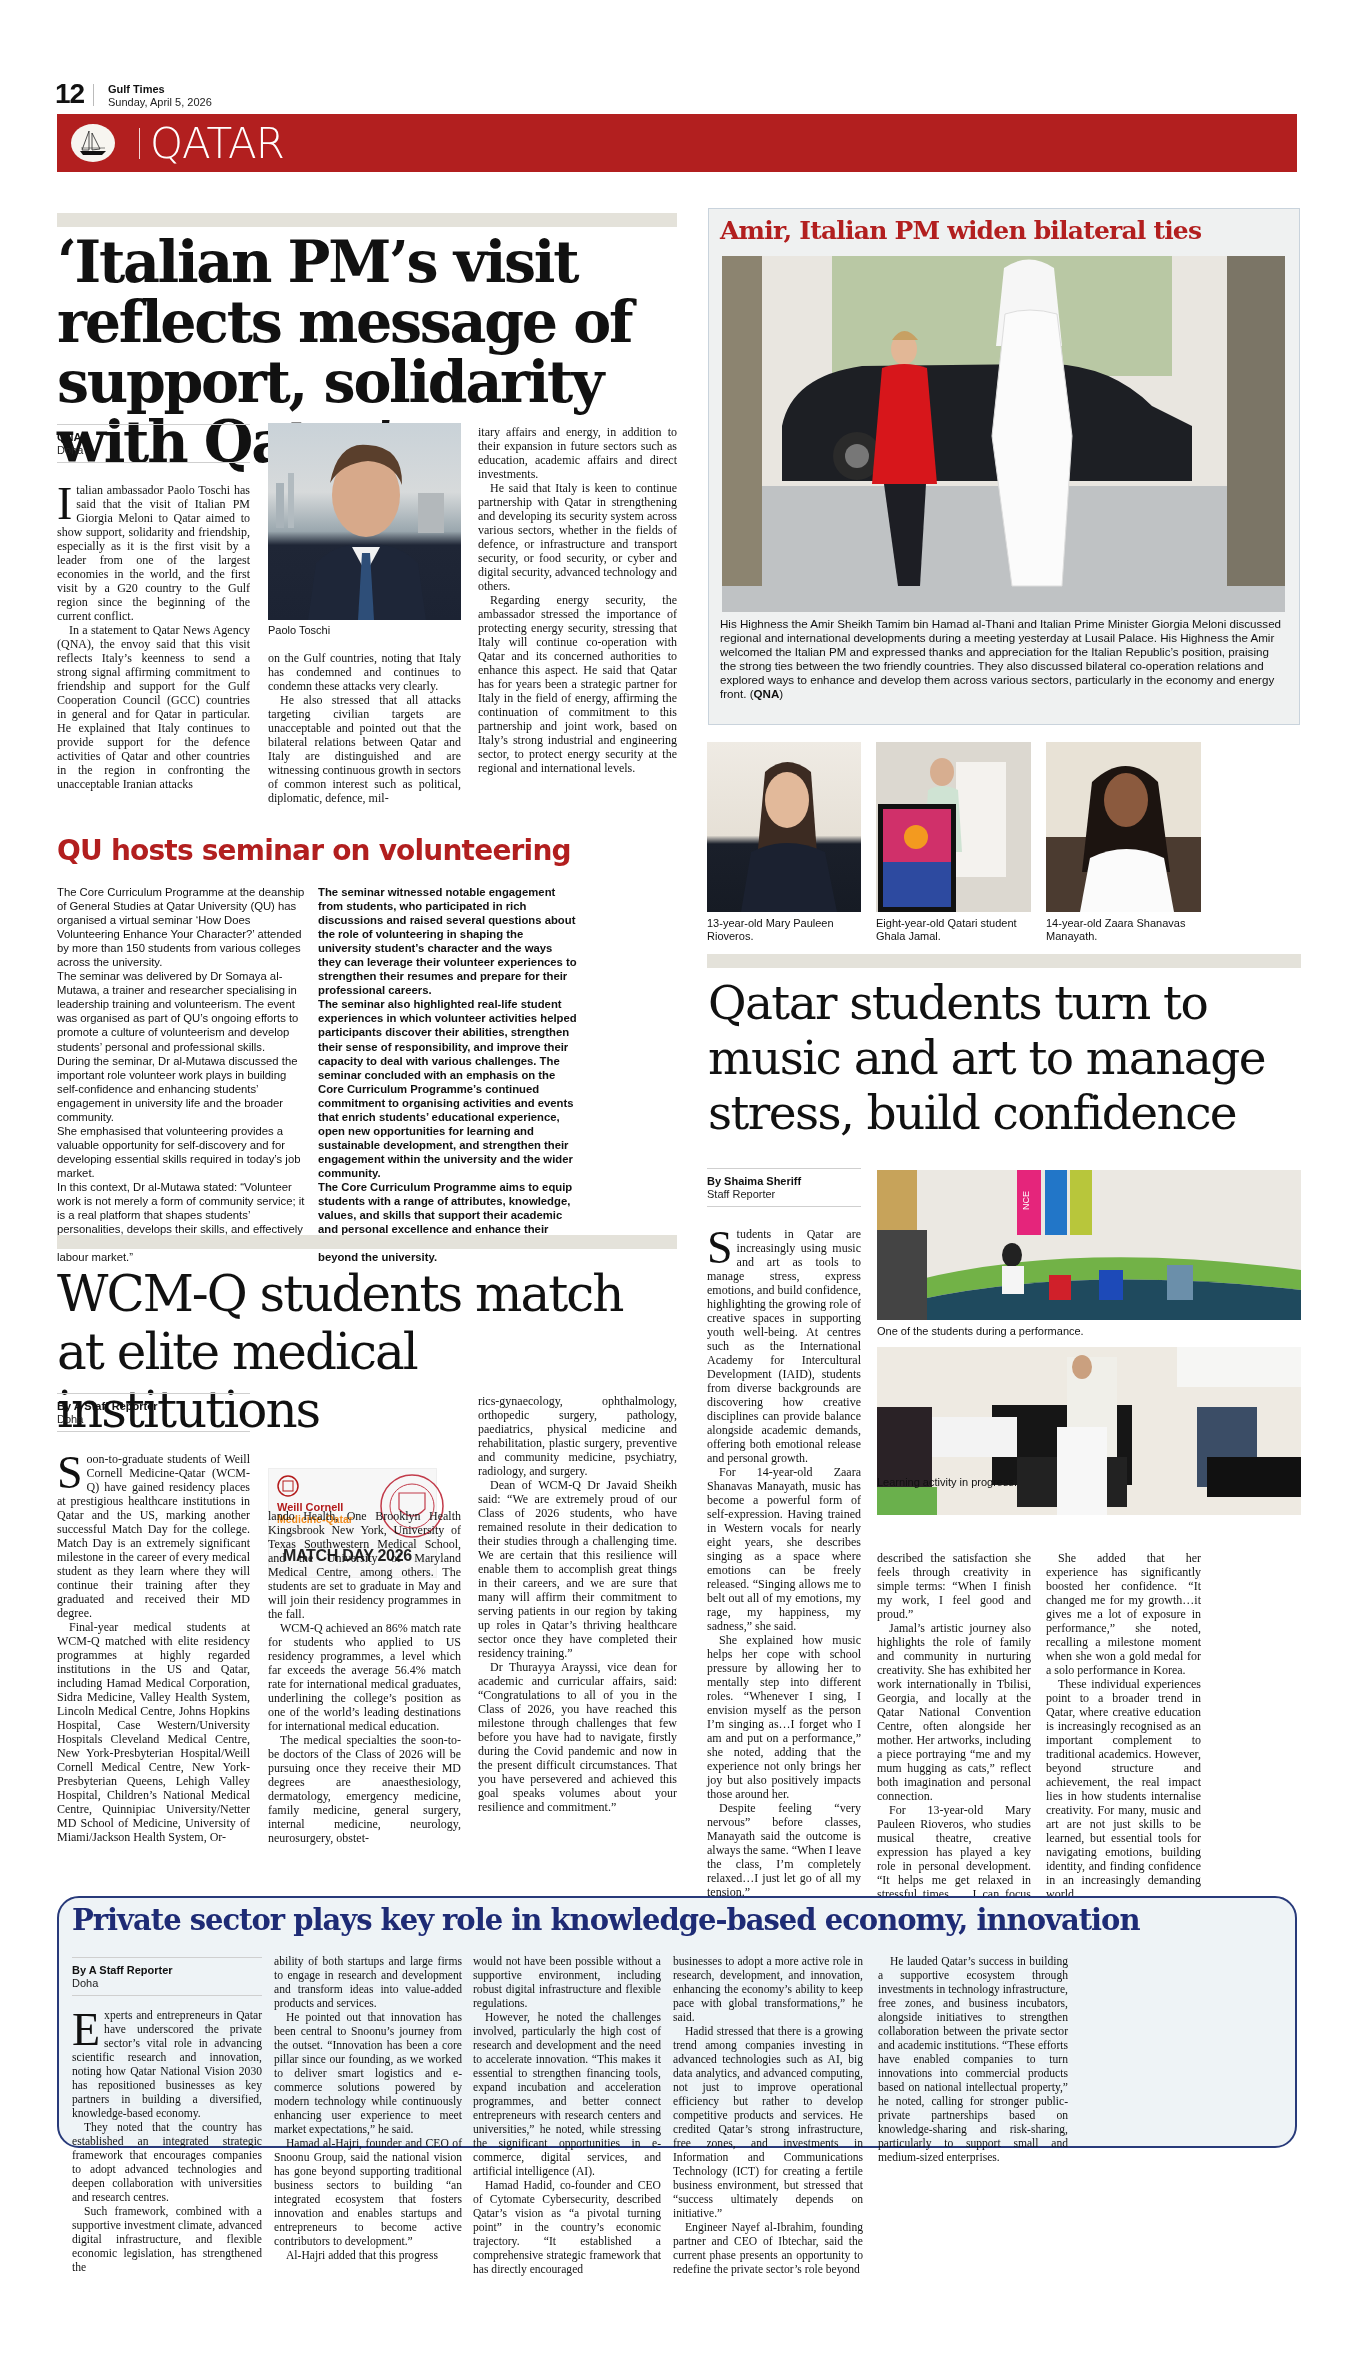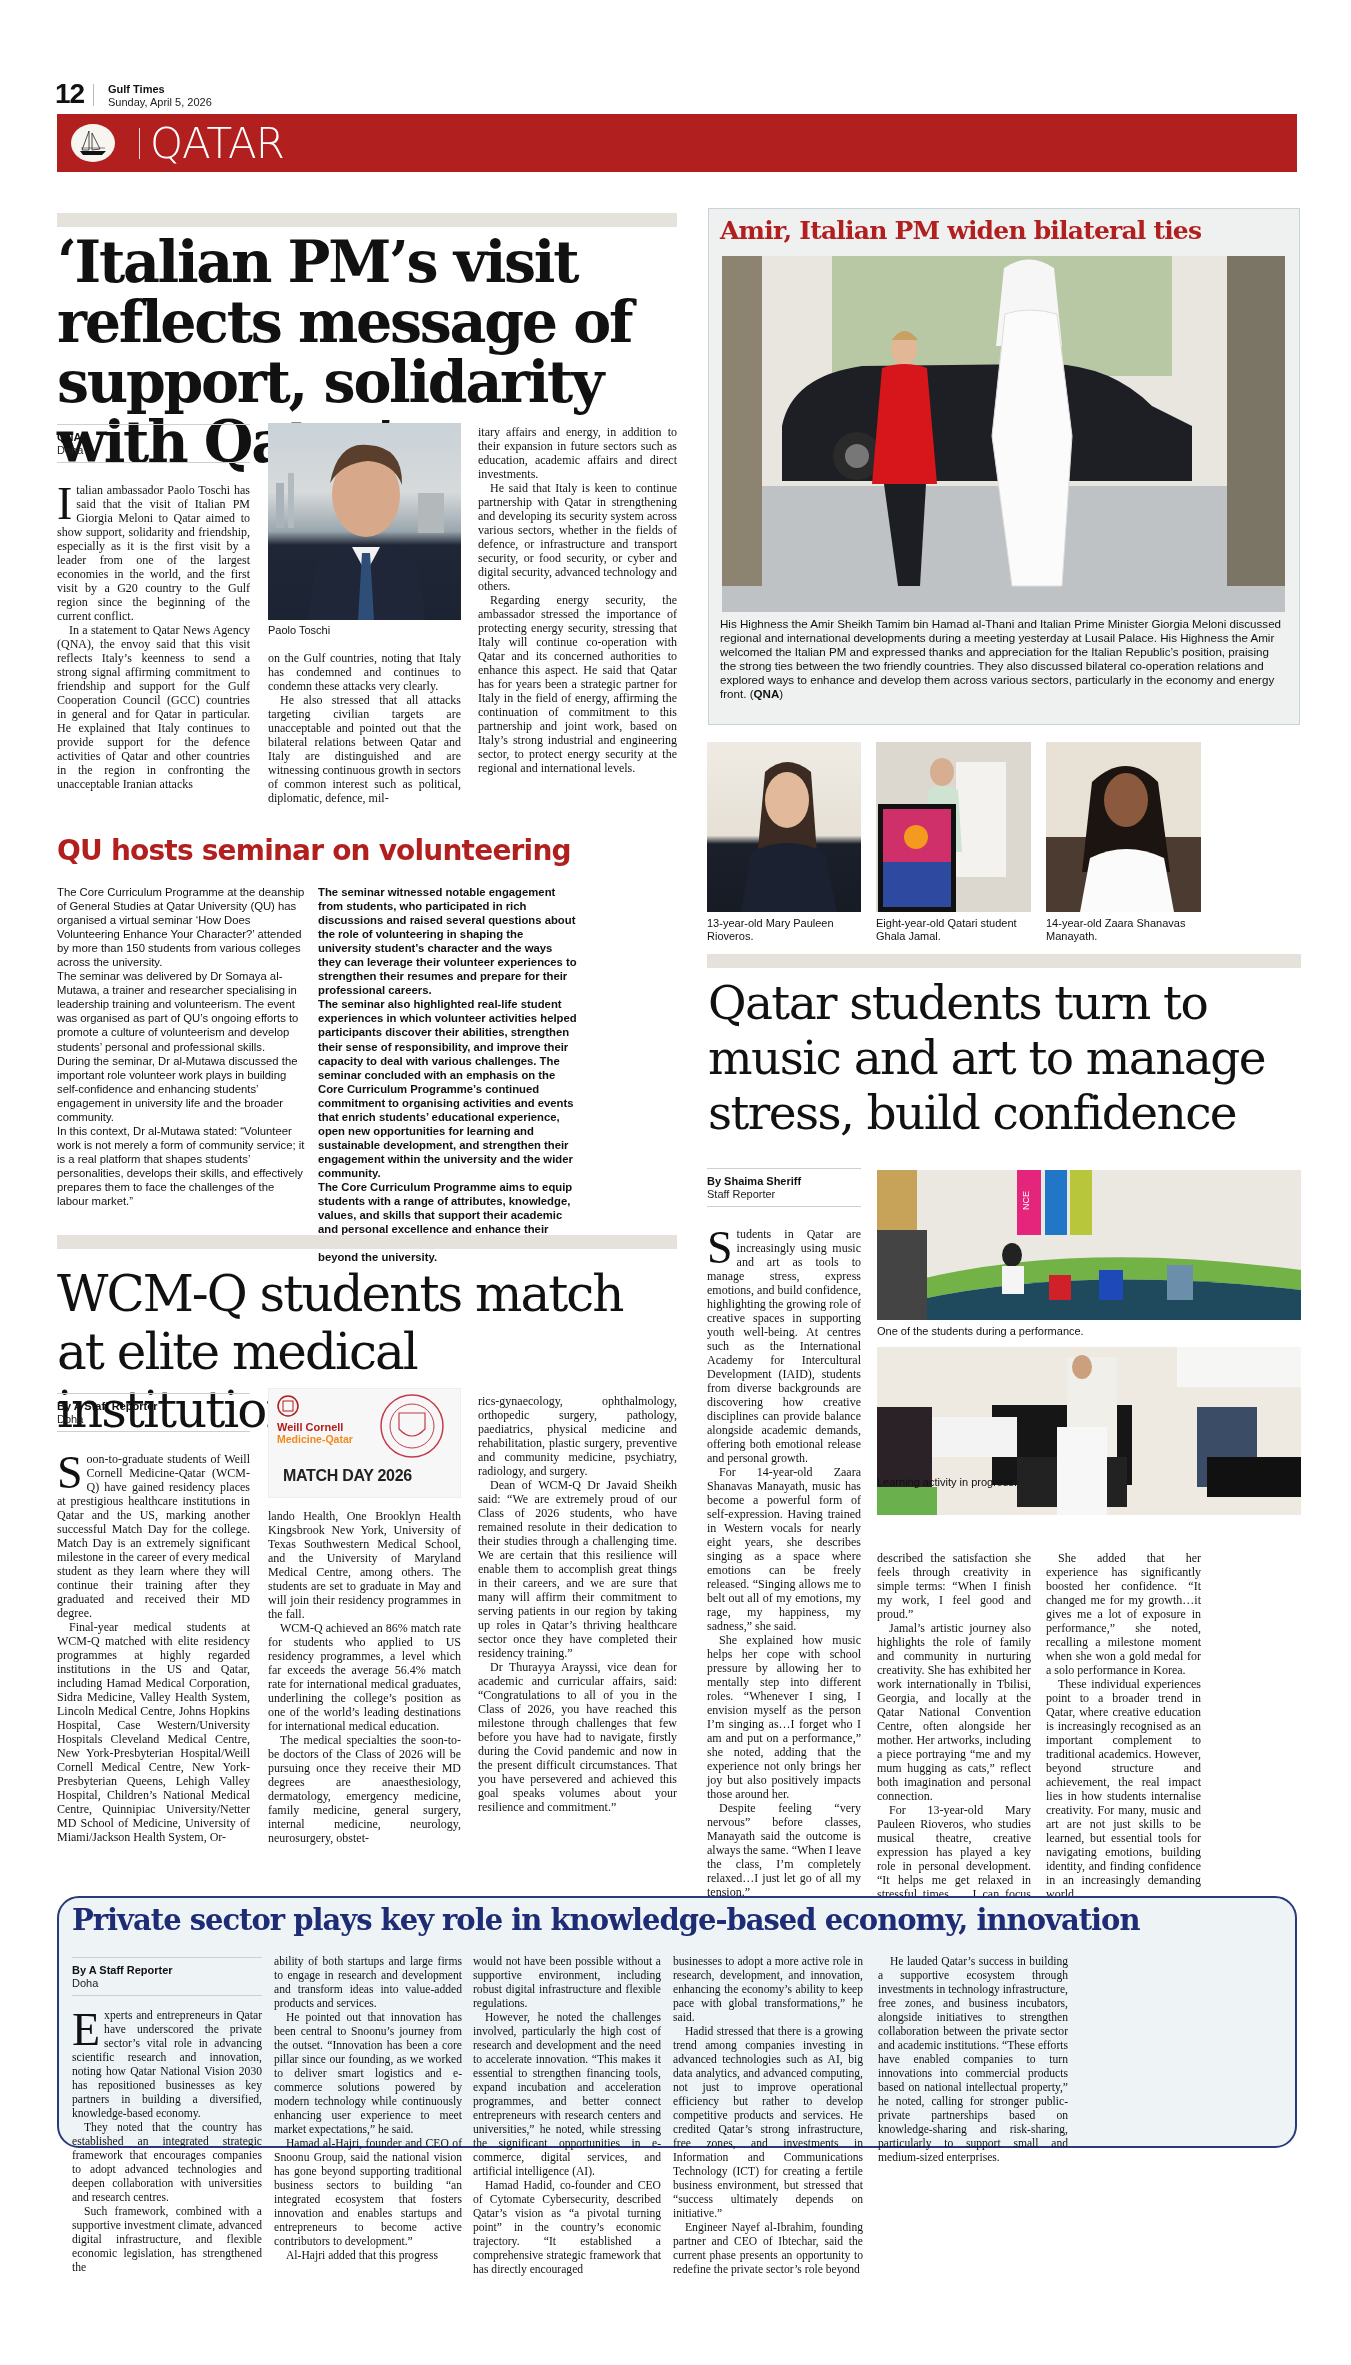--- a/index.html
+++ b/index.html
@@ -136,20 +136,21 @@
 <div class="abs amir-caption">
   <span>His Highness the Amir Sheikh Tamim bin Hamad al-Thani and Italian Prime Minister Giorgia Meloni discussed regional and international developments during a meeting yesterday at Lusail Palace. His Highness the Amir welcomed the Italian PM and expressed thanks and appreciation for the Italian Republic’s position, praising the strong ties between the two friendly countries. They also discussed bilateral co-operation relations and explored ways to enhance and develop them across various sectors, particularly in the economy and energy front.</span>
   (<b>QNA</b>)
 </div>
 
 <div class="abs qu-head">QU hosts seminar on volunteering</div>
 <div class="abs qu-col" style="left:57px;top:885px;width:250px;">
   <p>The Core Curriculum Programme at the deanship of General Studies at Qatar University (QU) has organised a virtual seminar ‘How Does Volunteering Enhance Your Character?’ attended by more than 150 students from various colleges across the university.</p>
   <p>The seminar was delivered by Dr Somaya al-Mutawa, a trainer and researcher specialising in leadership training and volunteerism. The event was organised as part of QU’s ongoing efforts to promote a culture of volunteerism and develop students’ personal and professional skills.</p>
   <p>During the seminar, Dr al-Mutawa discussed the important role volunteer work plays in building self-confidence and enhancing students’ engagement in university life and the broader community.</p>
+  <p>She emphasised that volunteering provides a valuable opportunity for self-discovery and for developing essential skills required in today’s job market.</p>
   <p>In this context, Dr al-Mutawa stated: “Volunteer work is not merely a form of community service; it is a real platform that shapes students’ personalities, develops their skills, and effectively prepares them to face the challenges of the labour market.”</p>
 </div>
 <div class="abs qu-col" style="left:318px;top:885px;width:260px;font-weight:bold;">
   <p>The seminar witnessed notable engagement from students, who participated in rich discussions and raised several questions about the role of volunteering in shaping the university student’s character and the ways they can leverage their volunteer experiences to strengthen their resumes and prepare for their professional careers.</p>
   <p>The seminar also highlighted real-life student experiences in which volunteer activities helped participants discover their abilities, strengthen their sense of responsibility, and improve their capacity to deal with various challenges. The seminar concluded with an emphasis on the Core Curriculum Programme’s continued commitment to organising activities and events that enrich students’ educational experience, open new opportunities for learning and sustainable development, and strengthen their engagement within the university and the wider community.</p>
   <p>The Core Curriculum Programme aims to equip students with a range of attributes, knowledge, values, and skills that support their academic and personal excellence and enhance their ability to contribute effectively within and beyond the university.</p>
 </div>
 
 <div class="abs photo" style="left:707px;top:742px;width:154px;height:170px;background:linear-gradient(180deg,#efebe4 0%,#e6e0d6 55%,#1a1f2a 60%,#161b24 100%);">
   <svg width="154" height="170" viewBox="0 0 154 170">
@@ -264,21 +265,21 @@
 <div class="abs" style="left:232px;top:1388px;width:0;height:0;"></div>
 <div class="abs" style="left:232px;top:1388px;"></div>
 <div class="abs" style="left:232px;top:1388px;"></div>
 
 <div class="abs" style="left:232px;top:1388px;"></div>
 <div class="abs photo" style="left:232px;top:1388px;width:0;height:0;"></div>
 
 <div class="abs" style="left:232px;top:1388px;"></div>
 <div class="abs" style="left:268px;top:1388px;width:0;height:0;"></div>
 
-<div class="abs" style="left:268px;top:1388px;width:193px;height:110px;background:#f7f7f7;border:1px solid #eee;text-align:right;">
+<div class="abs" style="left:268px;top:1468px;width:169px;height:110px;background:#f7f7f7;border:1px solid #eee;text-align:right;">
   <svg class="abs" style="left:8px;top:6px;" width="22" height="22" viewBox="0 0 22 22">
     <circle cx="11" cy="11" r="10" fill="none" stroke="#b31b1b" stroke-width="1.5"></circle>
     <rect x="6" y="6" width="10" height="10" fill="none" stroke="#b31b1b" stroke-width="1"></rect>
   </svg>
   <div class="abs sans" style="left:8px;top:32px;font:700 11px/12px 'Liberation Sans',sans-serif;color:#b31b1b;">Weill Cornell</div>
   <div class="abs sans" style="left:8px;top:44px;font:700 10.5px/12px 'Liberation Sans',sans-serif;color:#f08a1c;">Medicine-Qatar</div>
   <svg class="abs" style="left:110px;top:4px;" width="66" height="66" viewBox="0 0 66 66">
     <circle cx="33" cy="33" r="31" fill="none" stroke="#c23b4a" stroke-width="1.5"></circle>
     <circle cx="33" cy="33" r="22" fill="none" stroke="#c23b4a" stroke-width="1"></circle>
     <path d="M20 20 L46 20 L46 36 Q33 50 20 36 Z" fill="none" stroke="#c23b4a" stroke-width="1.2"></path>

